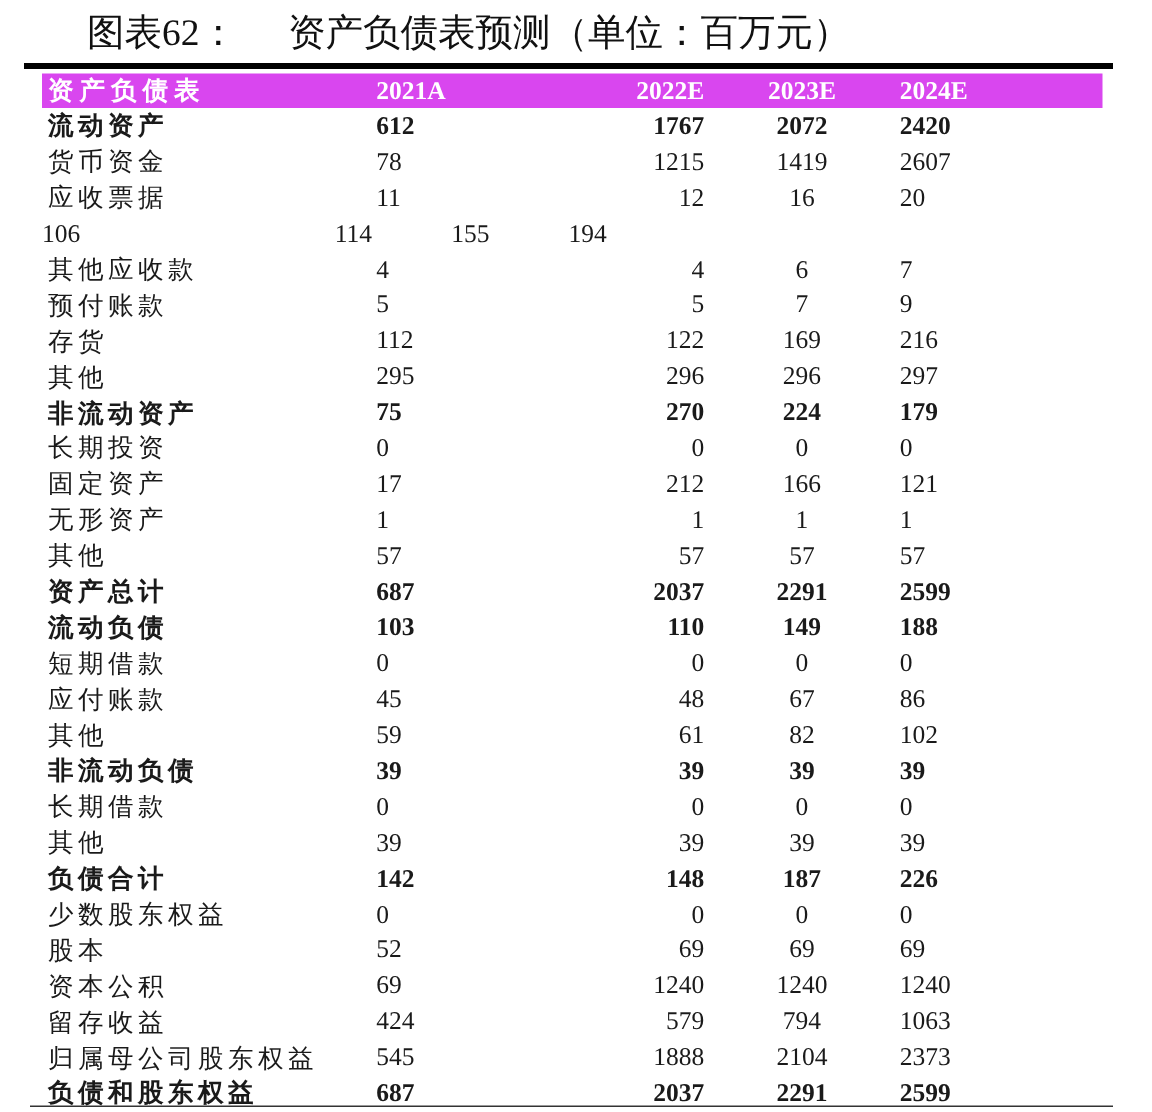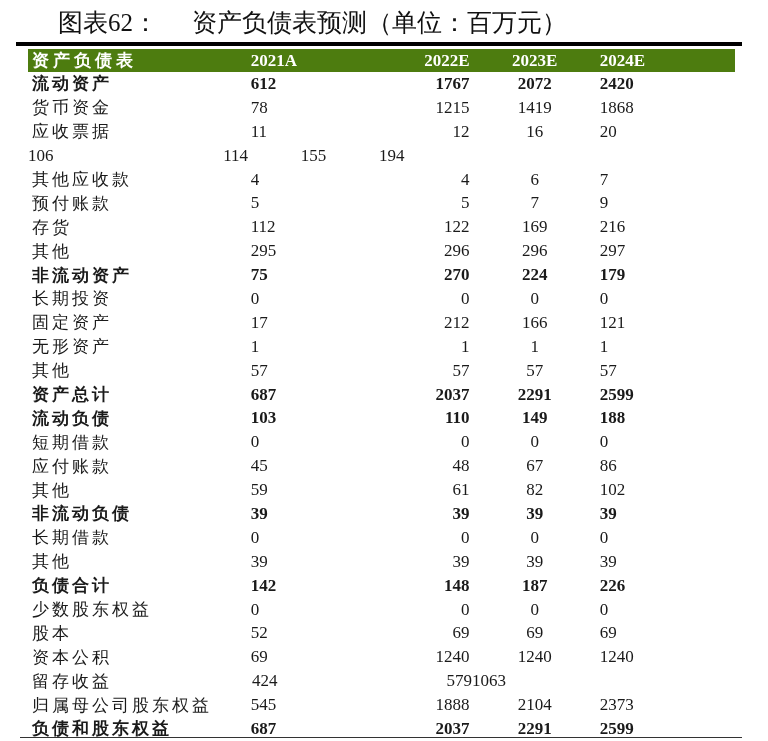--- a/index.html
+++ b/index.html
@@ -3,21 +3,21 @@
   <meta charset="utf-8">
   <style>
     html, body { margin: 0; padding: 0; background: #ffffff; }
     body { width: 768px; height: 741px; position: relative; overflow: hidden;
            font-family: "Liberation Serif", "DejaVu Serif", serif; color: #1a1a1a; }
     .title { position: absolute; left: 58px; top: 6px; height: 34px; line-height: 34px;
              font-size: 25px; white-space: pre; color: #111; }
     .title .gap { display: inline-block; width: 34px; }
     .thick-rule { position: absolute; left: 16px; width: 726px; top: 42px; height: 4px; background: #000; }
     .table { position: absolute; left: 28px; top: 49px; width: 707px; }
-    .hdr { height: 23px; background: #4d7c0f; display: flex; align-items: center; color: #fff;
+    .hdr { height: 23px; background: #d946ef; display: flex; align-items: center; color: #fff;
            font-weight: bold; font-size: 17px; }
     .row { height: 23.9px; display: flex; align-items: center; font-size: 17px; }
     .row.bold { font-weight: bold; }
     .c-label { width: 220px; padding-left: 4px; letter-spacing: 3px; white-space: nowrap; }
     .hdr .c-label { letter-spacing: 4px; }
     .c1 { width: 85px; text-align: left; }
     .c2 { width: 135px; text-align: right; }
     .c3 { width: 131px; text-align: center; }
     .c4 { width: 136px; text-align: left; padding-right: 0; }
     .bottom-rule { position: absolute; left: 20px; width: 722px; top: 737px; height: 1px; background: #333; }
@@ -43,21 +43,21 @@
         <div class="c1">612</div>
         <div class="c2">1767</div>
         <div class="c3">2072</div>
         <div class="c4">2420</div>
       </div>
       <div class="row">
         <div class="c-label">货币资金</div>
         <div class="c1">78</div>
         <div class="c2">1215</div>
         <div class="c3">1419</div>
-        <div class="c4">1868</div>
+        <div class="c4">2607</div>
       </div>
       <div class="row">
         <div class="c-label">应收票据</div>
         <div class="c1">11</div>
         <div class="c2">12</div>
         <div class="c3">16</div>
         <div class="c4">20</div>
       </div>
       <div class="row">
         <div class="c1">106</div>
@@ -209,20 +209,21 @@
         <div class="c-label">资本公积</div>
         <div class="c1">69</div>
         <div class="c2">1240</div>
         <div class="c3">1240</div>
         <div class="c4">1240</div>
       </div>
       <div class="row">
         <div class="c-label">留存收益</div>
         <div class="c1">424</div>
         <div class="c2">579</div>
+        <div class="c3">794</div>
         <div class="c4">1063</div>
       </div>
       <div class="row">
         <div class="c-label">归属母公司股东权益</div>
         <div class="c1">545</div>
         <div class="c2">1888</div>
         <div class="c3">2104</div>
         <div class="c4">2373</div>
       </div>
       <div class="row bold">

